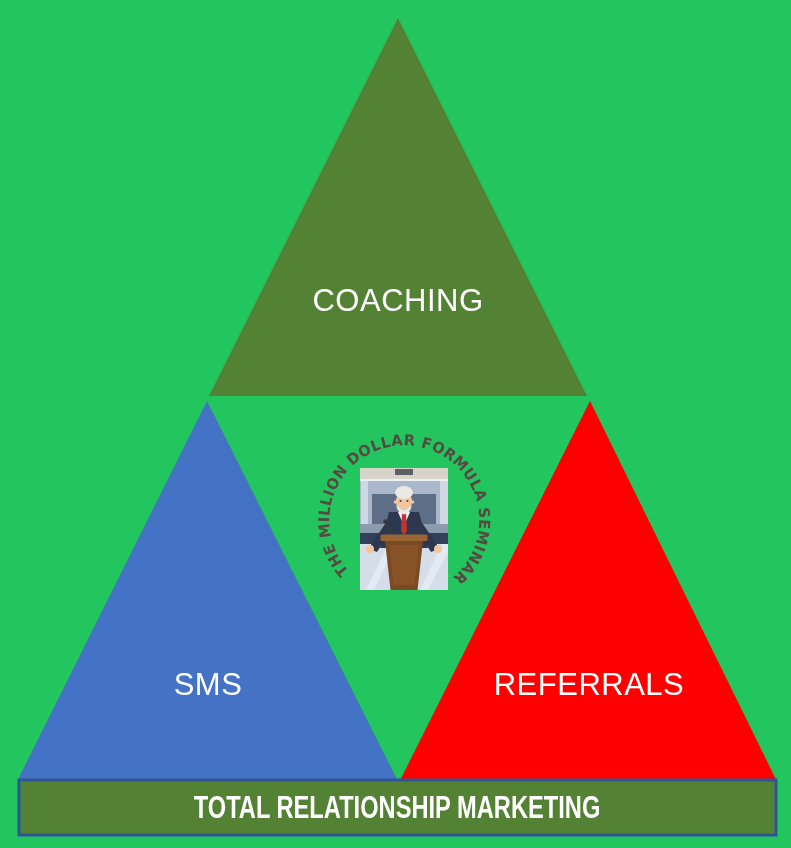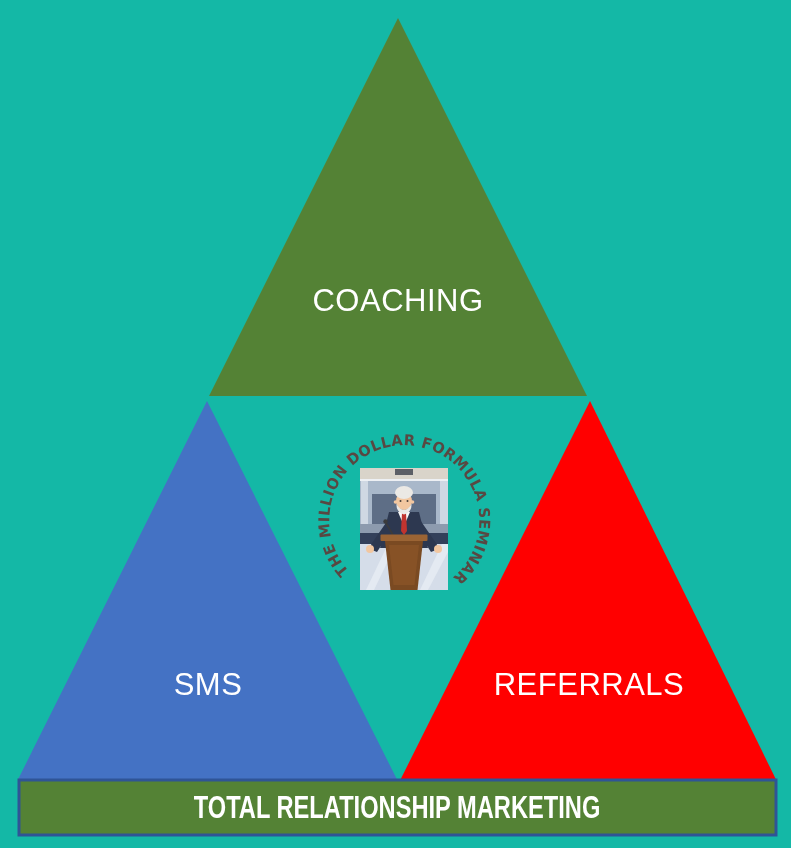--- a/index.html
+++ b/index.html
@@ -4,21 +4,21 @@
 <style>
   html, body {
     margin: 0;
     padding: 0;
     background: #ffffff;
   }
   .stage {
     position: relative;
     width: 791px;
     height: 848px;
-    background: #14b8a6;
+    background: #22c55e;
     overflow: hidden;
     font-family: "Liberation Sans", sans-serif;
   }
   svg { display: block; }
   .seg-label {
     font-family: "Liberation Sans", sans-serif;
     font-size: 31px;
     letter-spacing: 0.5px;
     text-anchor: middle;
   }

